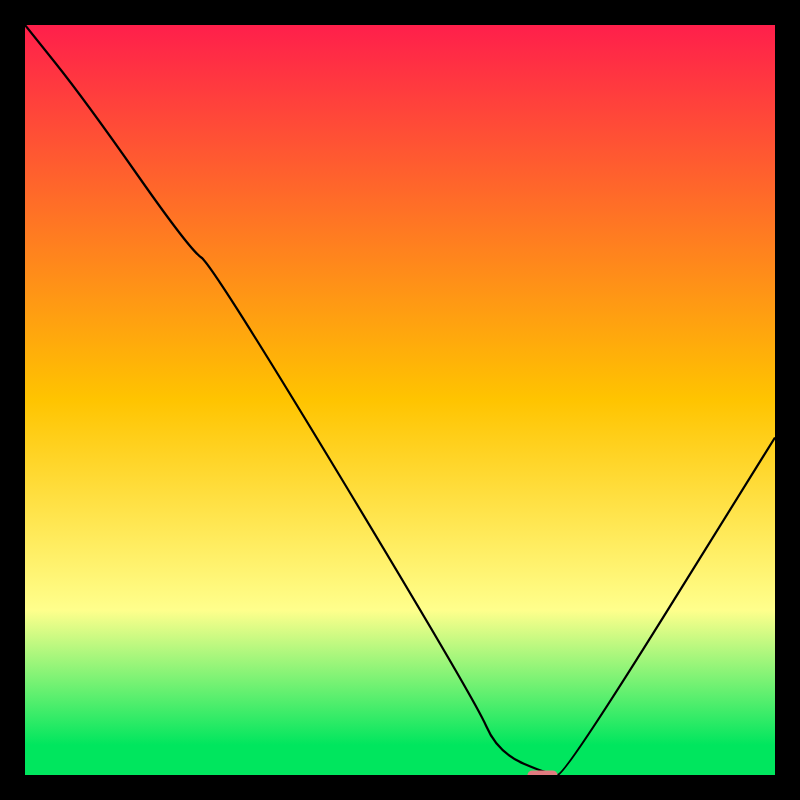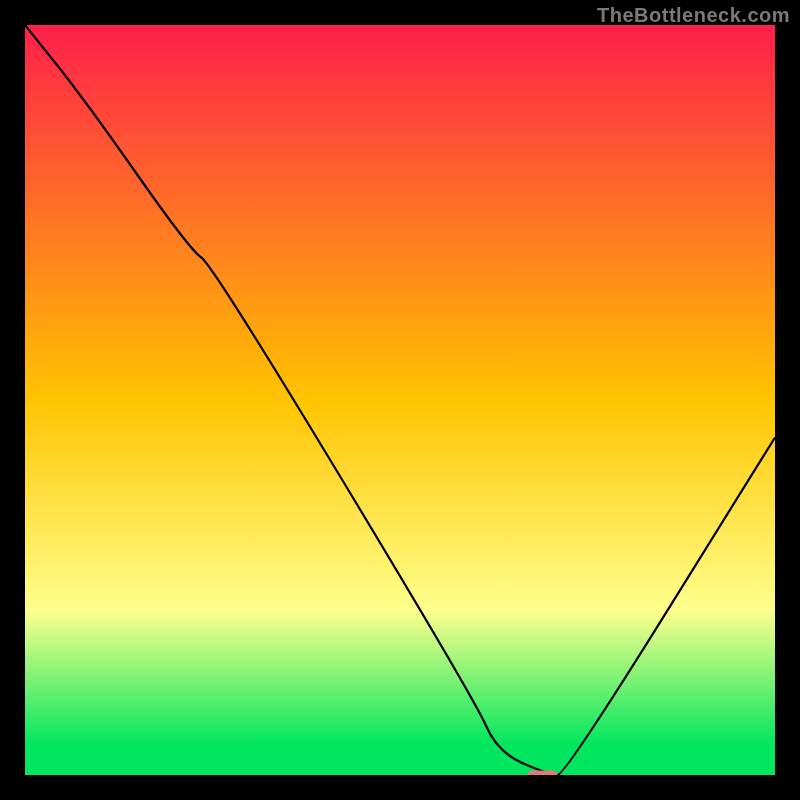--- a/index.html
+++ b/index.html
@@ -37,21 +37,20 @@
   }
   svg {
     display: block;
   }
 </style>
 </head>
 <body>
 
 <div class="outer">
 
-  <div class="watermark">TheBottleneck.com</div>
 
   <div class="plot-frame">
     <svg id="chart-svg" width="750" height="750" viewBox="0 0 750 750" preserveAspectRatio="none">
       <defs>
         <linearGradient id="bg-grad" x1="0" y1="0" x2="0" y2="1">
             <stop offset="0%" stop-color="#FF1F4B"></stop>
             <stop offset="50%" stop-color="#FFC400"></stop>
             <stop offset="78%" stop-color="#FFFF8C"></stop>
             <stop offset="96%" stop-color="#00E65E"></stop>
             <stop offset="100%" stop-color="#00E65E"></stop>

